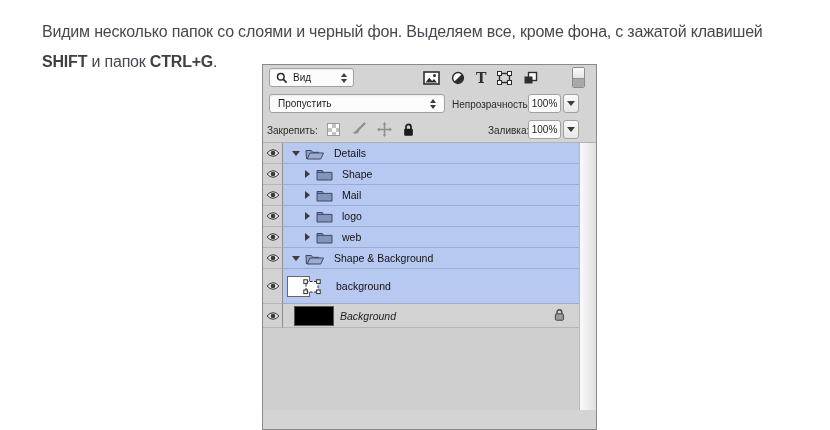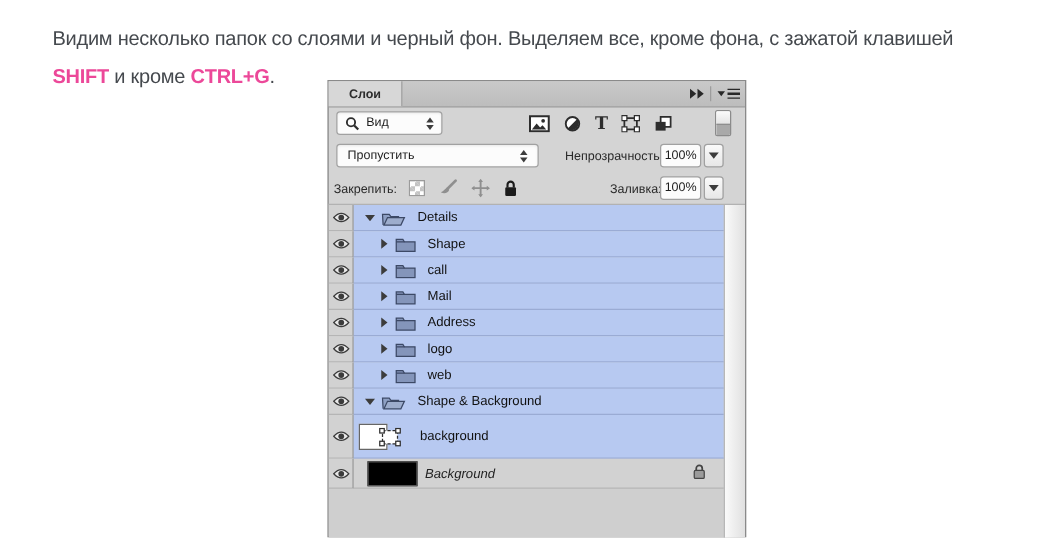--- a/index.html
+++ b/index.html
@@ -1,21 +1,21 @@
 <!DOCTYPE html>
 <html><head>
 <meta charset="utf-8">
 <style>
   html,body{margin:0;padding:0;}
   body{width:830px;height:430px;background:#ffffff;overflow:hidden;position:relative;
        font-family:"Liberation Sans",sans-serif;}
   
   .para{position:absolute;left:26px;top:1px;width:772px;font-size:16px;line-height:30px;
         color:#45494e;letter-spacing:-0.2px;margin:16px;}
-  .para b{color:#ec4899;font-weight:bold;}
+  .para b{color:#404040;font-weight:bold;}
   
   .panel{position:absolute;left:262px;top:64px;width:335px;height:366px;background:#d4d4d4;
          border:1px solid #8a8a8a;box-sizing:border-box;font-size:10px;color:#222;}
   .tabbar{height:20px;background:linear-gradient(#c9c9c9,#bdbdbd);border-bottom:1px solid #9a9a9a;
           position:relative;display:flex;}
   .tab{width:58px;background:#d7d7d7;border-right:1px solid #9a9a9a;display:flex;align-items:center;
        justify-content:center;font-weight:bold;color:#2d2d2d;font-size:10px;}
   .tabbar-right{position:absolute;right:4px;top:0;height:100%;display:flex;align-items:center;gap:5px;}
   .tri-r{width:0;height:0;border-top:4px solid transparent;border-bottom:4px solid transparent;
          border-left:5px solid #282828;display:inline-block;}
@@ -26,21 +26,21 @@
          border-top:4px solid #282828;display:inline-block;}
   .mlines{display:flex;flex-direction:column;gap:2px;}
   .mlines i{display:block;width:10px;height:1.5px;background:#282828;}
   
   .filter-row,.blend-row,.lock-row{position:relative;height:26px;}
   .lock-row{height:25px;}
   .combo{position:absolute;background:#fcfcfc;border:1px solid #a1a1a1;border-radius:3px;
          box-shadow:inset 0 1px 2px rgba(0,0,0,.07);display:flex;align-items:center;
          height:19px;box-sizing:border-box;cursor:pointer;}
   .view-combo{left:6px;top:3px;width:85px;padding:0 6px;gap:5px;}
-  .blend-combo{left:6px;top:3px;width:162px;padding:0 8px;}
+  .blend-combo{left:6px;top:3px;width:176px;padding:0 8px;}
   .combo .txt{font-size:10px;color:#1e1e1e;}
   .stepper{margin-left:auto;display:flex;flex-direction:column;gap:2px;align-items:center;}
   .tri-u2{width:0;height:0;border-left:3.5px solid transparent;border-right:3.5px solid transparent;
           border-bottom:4px solid #3c3c3c;}
   .tri-d2{width:0;height:0;border-left:3.5px solid transparent;border-right:3.5px solid transparent;
           border-top:4px solid #3c3c3c;}
   .filter-icons{position:absolute;left:160px;top:3px;height:19px;display:flex;align-items:center;gap:11px;}
   .ficon{display:flex;align-items:center;justify-content:center;cursor:pointer;}
   .t-glyph{font-family:"DejaVu Serif",serif;font-weight:bold;font-size:14px;color:#2d2d2d;line-height:1;}
   .toggle{position:absolute;right:11px;top:2px;width:13px;height:21px;border:1px solid #8b8b8b;
@@ -94,44 +94,24 @@
   .so-badge{position:absolute;right:-2px;bottom:-2px;}
   .vec-badge{position:absolute;right:-12px;bottom:1px;}
   .gap-img{margin-left:11px;}
   .gap-shp{margin-left:26px;}
   .gap-bg{margin-left:6px;}
   .bg-lock{position:absolute;right:14px;top:50%;transform:translateY(-50%);}
 </style>
 </head>
 <body>
 
-<p class="para"><span>Видим несколько папок со слоями и черный фон. Выделяем все, кроме фона, с зажатой клавишей</span><br><b>SHIFT</b><span> и кроме </span><b>CTRL+G</b><span>.</span></p>
+<p class="para"><span>Видим несколько папок со слоями и черный фон. Выделяем все, кроме фона, с зажатой клавишей</span><br><b>SHIFT</b><span> и папок </span><b>CTRL+G</b><span>.</span></p>
 
 <div class="panel">
 
-  <div class="tabbar">
-    <div class="tab">
-      <span>Слои</span>
-    </div>
-    <div class="tabbar-right">
-      <span class="dbl-chev">
-          <i class="tri-r"></i>
-          <i class="tri-r"></i>
-        </span>
-      <span class="vsep"></span>
-      <span class="menu-btn">
-          <i class="tri-d"></i>
-          <span class="mlines">
-            <i></i>
-            <i></i>
-            <i></i>
-          </span>
-        </span>
-    </div>
-  </div>
 
   <div class="filter-row">
     <div class="combo view-combo">
       <svg width="12" height="12" viewBox="0 0 12 12">
           <circle cx="4.8" cy="4.8" r="3.3" fill="none" stroke="#2d2d2d" stroke-width="1.5"></circle>
           <path d="M7.4 7.4l3.2 3.2" stroke="#2d2d2d" stroke-width="1.8"></path>
         </svg>
       <span class="txt">Вид</span>
       <span class="stepper">
           <i class="tri-u2"></i>
@@ -270,57 +250,21 @@
             </svg>
           </div>
           <div class="row-main">
             <i class="tri-col"></i>
             <span class="foldwrap">
               <svg width="17" height="13" viewBox="0 0 17 13">
                 <path d="M1 2.5h5.3l1.2 1.9H16V12H1z" fill="#8495ba" stroke="#3c4966"></path>
                 <path d="M1 4.4h6.5" stroke="#3c4966"></path>
               </svg>
             </span>
-            <span class="name">call</span>
-          </div>
-        </div>
-        <div class="layer-row h21 sel">
-          <div class="eye-cell">
-            <svg width="14" height="10" viewBox="0 0 14 10">
-              <path d="M1 5Q7 -1.6 13 5 7 11.6 1 5Z" fill="#e9e9e9" stroke="#3b3b3b"></path>
-              <circle cx="7" cy="5" r="2.3" fill="#3b3b3b"></circle>
-            </svg>
-          </div>
-          <div class="row-main">
-            <i class="tri-col"></i>
-            <span class="foldwrap">
-              <svg width="17" height="13" viewBox="0 0 17 13">
-                <path d="M1 2.5h5.3l1.2 1.9H16V12H1z" fill="#8495ba" stroke="#3c4966"></path>
-                <path d="M1 4.4h6.5" stroke="#3c4966"></path>
-              </svg>
-            </span>
             <span class="name">Mail</span>
-          </div>
-        </div>
-        <div class="layer-row h21 sel">
-          <div class="eye-cell">
-            <svg width="14" height="10" viewBox="0 0 14 10">
-              <path d="M1 5Q7 -1.6 13 5 7 11.6 1 5Z" fill="#e9e9e9" stroke="#3b3b3b"></path>
-              <circle cx="7" cy="5" r="2.3" fill="#3b3b3b"></circle>
-            </svg>
-          </div>
-          <div class="row-main">
-            <i class="tri-col"></i>
-            <span class="foldwrap">
-              <svg width="17" height="13" viewBox="0 0 17 13">
-                <path d="M1 2.5h5.3l1.2 1.9H16V12H1z" fill="#8495ba" stroke="#3c4966"></path>
-                <path d="M1 4.4h6.5" stroke="#3c4966"></path>
-              </svg>
-            </span>
-            <span class="name">Address</span>
           </div>
         </div>
         <div class="layer-row h21 sel">
           <div class="eye-cell">
             <svg width="14" height="10" viewBox="0 0 14 10">
               <path d="M1 5Q7 -1.6 13 5 7 11.6 1 5Z" fill="#e9e9e9" stroke="#3b3b3b"></path>
               <circle cx="7" cy="5" r="2.3" fill="#3b3b3b"></circle>
             </svg>
           </div>
           <div class="row-main">

